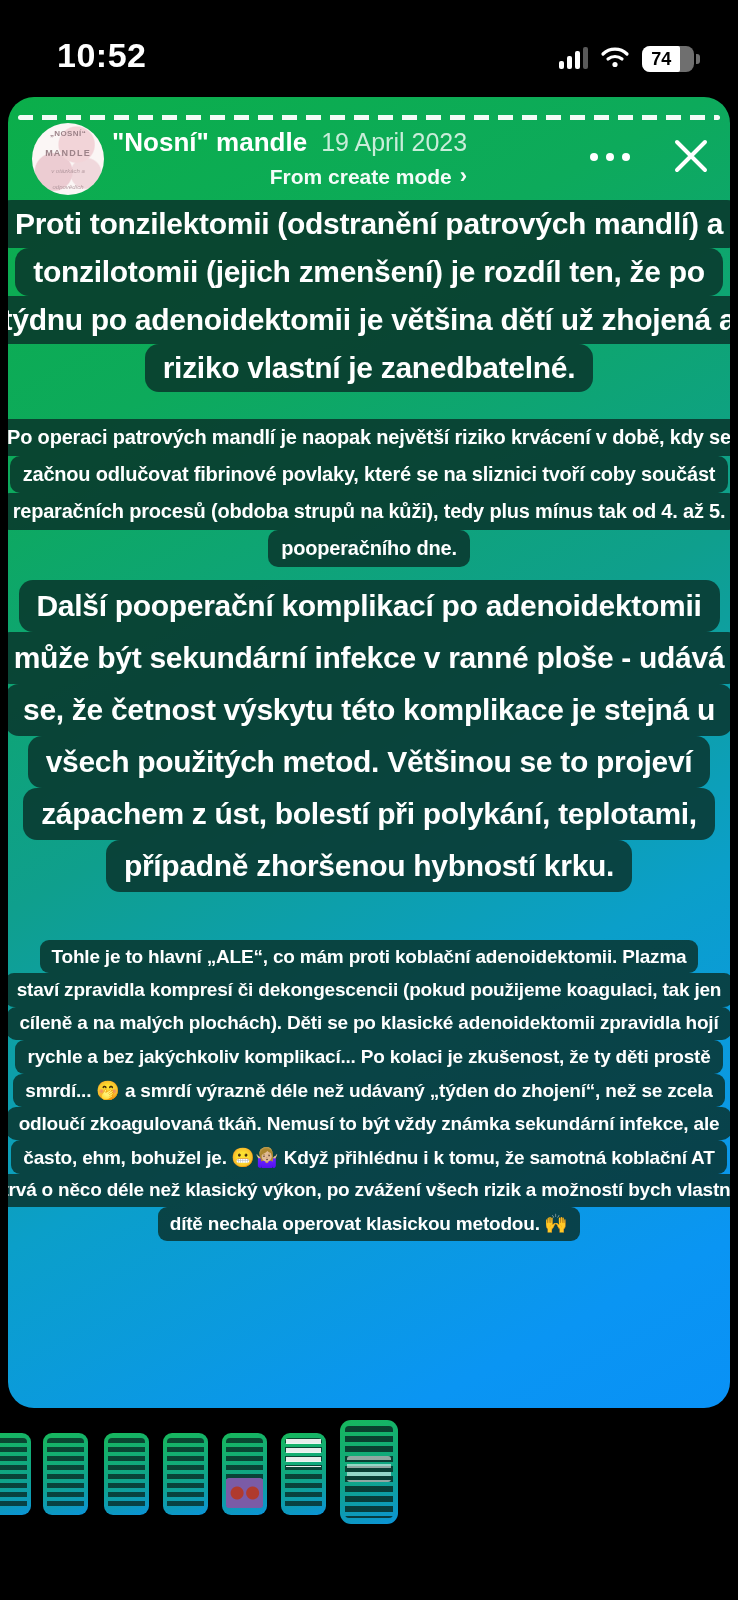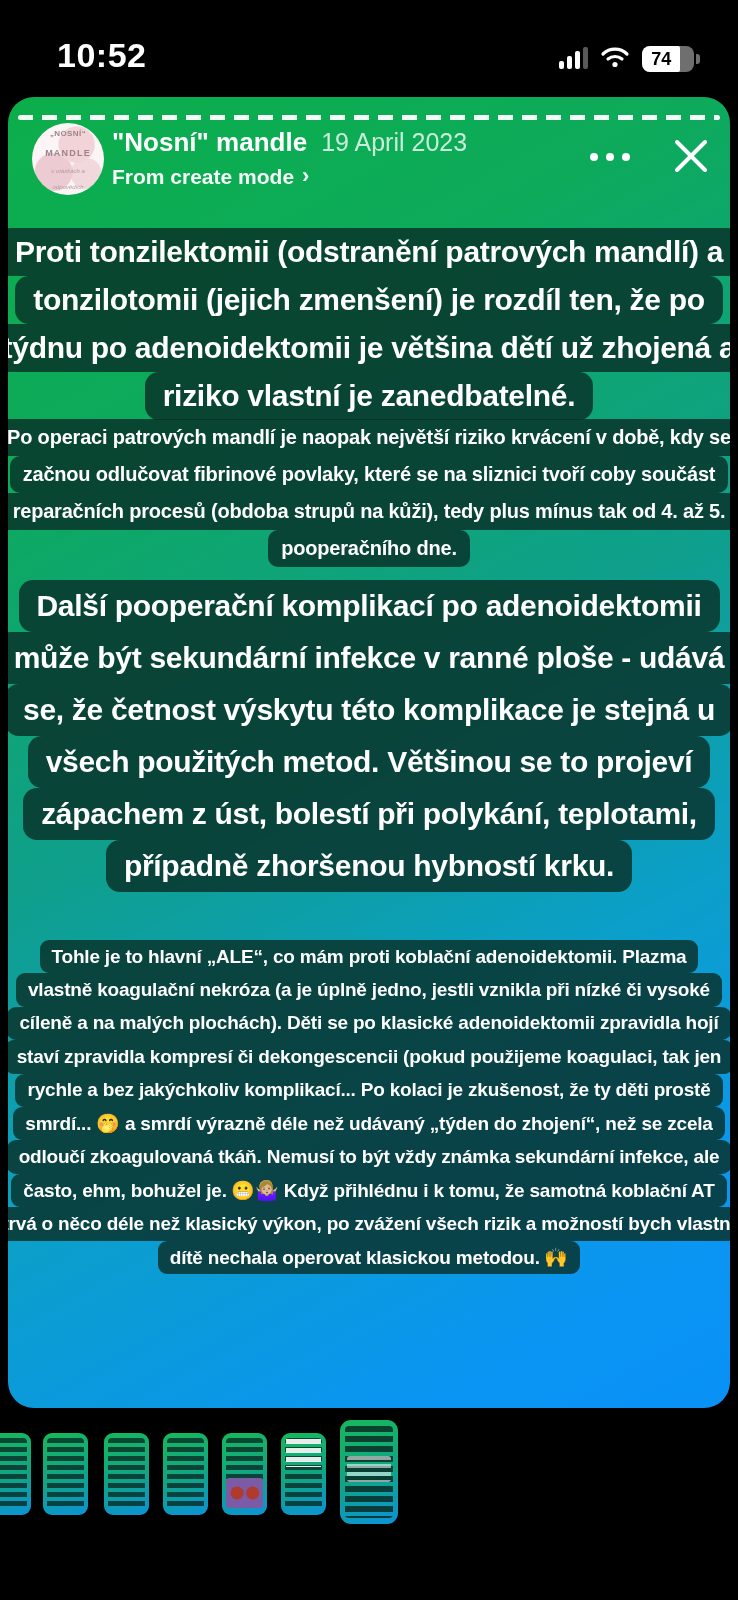--- a/index.html
+++ b/index.html
@@ -40,30 +40,30 @@
                radial-gradient(circle at 30% 68%,#ecccd2 0 26%,rgba(0,0,0,0) 28%),
                radial-gradient(circle at 75% 70%,#f0d8dc 0 20%,rgba(0,0,0,0) 22%),#fbf6f5;
     display:flex;flex-direction:column;align-items:center;justify-content:center;text-align:center;color:#9d8389;overflow:hidden;gap:10px;}
   .av-l1{font-size:8px;font-weight:700;letter-spacing:.4px;}
   .av-l2{font-size:9px;font-weight:700;letter-spacing:1.2px;}
   .av-l3,.av-l4{font-size:6px;font-style:italic;color:#b49aa0;}
   .head-text{position:absolute;left:104px;top:30px;}
   .row1{display:flex;align-items:baseline;gap:14px;}
   .pname{color:#fff;font-size:26px;font-weight:700;}
   .pdate{color:rgba(255,255,255,0.78);font-size:25px;font-weight:400;}
-  .row2{margin-top:6px;color:rgba(255,255,255,0.96);font-size:21px;font-weight:600;display:flex;align-items:center;gap:8px;}
+  .row2{margin-top:6px;color:rgba(255,255,255,0.96);font-size:21px;font-weight:600;display:flex;align-items:center;gap:8px;justify-content:flex-end;}
   .chev{font-size:22px;font-weight:700;transform:translateY(-1px);}
   .dots{position:absolute;right:100px;top:56px;display:flex;gap:8px;}
   .dots i{width:8px;height:8px;border-radius:50%;background:#fff;display:block;}
   .close-btn{position:absolute;right:14px;top:34px;width:50px;height:50px;display:flex;align-items:center;justify-content:center;}
 
   
   .tblock{position:absolute;left:0;width:722px;display:flex;flex-direction:column;align-items:center;}
   .tline{display:flex;align-items:center;white-space:nowrap;color:#fff;font-weight:700;background:var(--pill-background);}
-  .b1{top:103px;margin-top:28px;}
+  .b1{top:103px;}
   .b1 .tline{height:48px;font-size:30px;letter-spacing:-0.3px;padding:0 18px;border-radius:14px;}
   .b2{top:322px;}
   .b2 .tline{height:37px;font-size:20px;letter-spacing:-0.2px;padding:0 13px;border-radius:10px;}
   .b3{top:483px;}
   .b3 .tline{height:52px;font-size:30px;letter-spacing:-0.3px;padding:0 18px;border-radius:14px;}
   .b4{top:843px;}
   .b4 .tline{height:33.4px;font-size:19px;letter-spacing:-0.2px;padding:0 12px;border-radius:9px;}
 
   
   .strip{position:absolute;left:0;top:1420px;width:738px;height:120px;}
@@ -168,23 +168,22 @@
       <div class="tline">Další pooperační komplikací po adenoidektomii</div>
       <div class="tline">může být sekundární infekce v ranné ploše - udává</div>
       <div class="tline">se, že četnost výskytu této komplikace je stejná u</div>
       <div class="tline">všech použitých metod. Většinou se to projeví</div>
       <div class="tline">zápachem z úst, bolestí při polykání, teplotami,</div>
       <div class="tline">případně zhoršenou hybností krku.</div>
     </div>
 
     <div class="tblock b4">
       <div class="tline">Tohle je to hlavní „ALE“, co mám proti koblační adenoidektomii. Plazma</div>
-      <div class="tline">vlastně koagulační nekróza (a je úplně jedno, jestli vznikla při nízké či vysoké</div>
+      <div class="tline">staví zpravidla kompresí či dekongescencii (pokud použijeme koagulaci, tak jen</div>
       <div class="tline">cíleně a na malých plochách). Děti se po klasické adenoidektomii zpravidla hojí</div>
-      <div class="tline">staví zpravidla kompresí či dekongescencii (pokud použijeme koagulaci, tak jen</div>
       <div class="tline">rychle a bez jakýchkoliv komplikací... Po kolaci je zkušenost, že ty děti prostě</div>
       <div class="tline">smrdí... 🤭 a smrdí výrazně déle než udávaný „týden do zhojení“, než se zcela</div>
       <div class="tline">odloučí zkoagulovaná tkáň. Nemusí to být vždy známka sekundární infekce, ale</div>
       <div class="tline">často, ehm, bohužel je. 😬🤷🏼‍♀️ Když přihlédnu i k tomu, že samotná koblační AT</div>
       <div class="tline">trvá o něco déle než klasický výkon, po zvážení všech rizik a možností bych vlastní</div>
       <div class="tline">dítě nechala operovat klasickou metodou. 🙌</div>
     </div>
   </div>
 
   <div class="strip">

